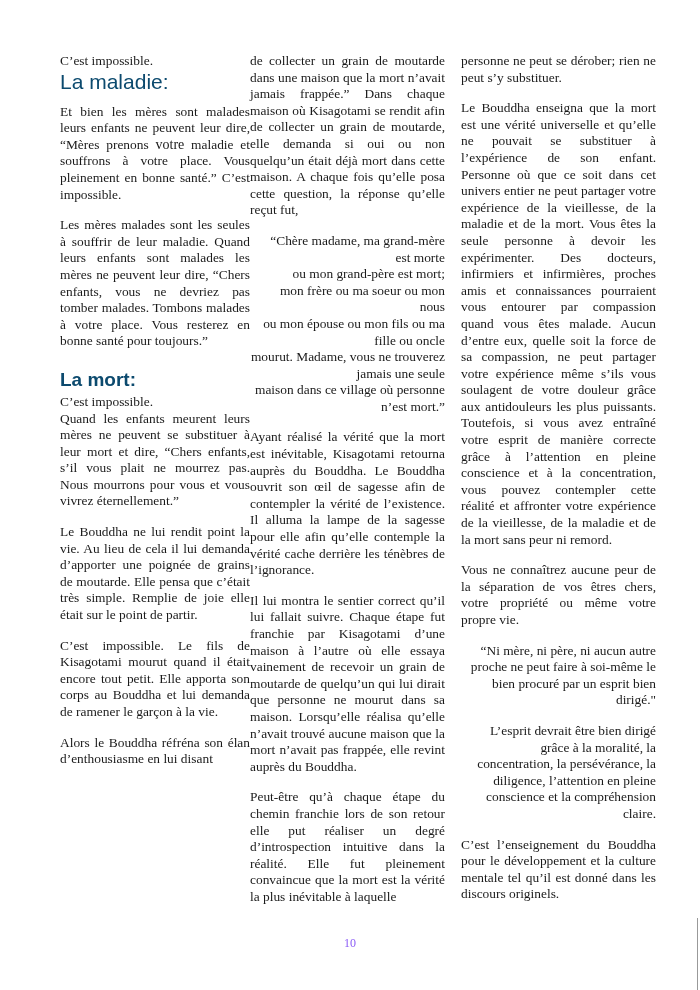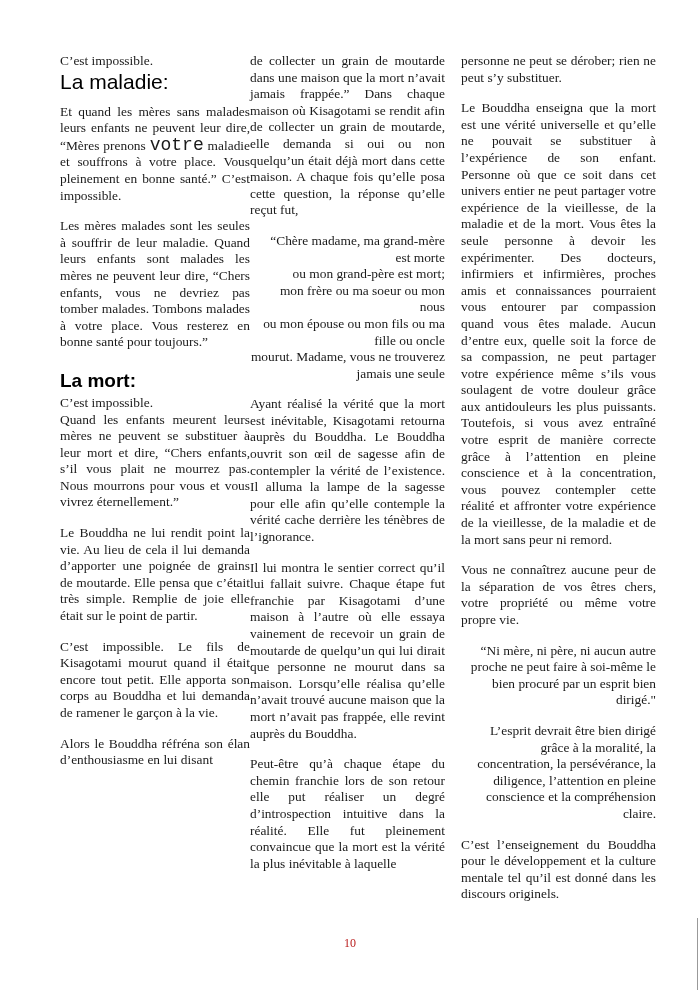--- a/index.html
+++ b/index.html
@@ -5,55 +5,56 @@
     html, body { margin: 0; padding: 0; background: #ffffff; }
     body { width: 700px; height: 990px; position: relative; overflow: hidden; }
     .page { position: absolute; left: 0; top: 0; width: 633px; height: 990px; background: #fff; }
     .col { position: absolute; top: 53px; font-family: "Liberation Serif", serif; font-size: 13.4px; line-height: 16.6px; color: #1a1a1a; text-align: justify; }
     .col p { margin: 0 0 14px 0; }
     .col p.tight { margin-bottom: 0; }
     .col p.left { text-align: right; }
     .col1 { left: 60px; width: 190px; }
     .col2 { left: 250px; width: 195px; }
     .col3 { left: 461px; width: 195px; }
-    h2 { font-family: "Liberation Sans", sans-serif; font-weight: normal; font-size: 21px; line-height: 24px; margin: 0 0 10px 0; color: #000000; }
+    h2 { font-family: "Liberation Sans", sans-serif; font-weight: normal; font-size: 21px; line-height: 24px; margin: 0 0 10px 0; color: #0c4a6e; }
     h2.bold { font-weight: bold; font-size: 19px; margin: 0 0 2px 0; }
-    .pg { position: absolute; left: 0; width: 700px; top: 936px; text-align: center; font-family: "Liberation Serif", serif; font-size: 12px; color: #b91c1c; }
+    .pg { position: absolute; left: 0; width: 700px; top: 936px; text-align: center; font-family: "Liberation Serif", serif; font-size: 12px; color: #8b5cf6; }
     .edge { position: absolute; left: 697px; top: 918px; width: 1px; height: 72px; background: #999; }
-    .hl { font-family: Liberation Mono, monospace; font-size: 18px; }
+    .hl { font-family: Liberation Serif, serif; font-size: 14px; }
   </style>
 </head>
 <body>
 
 <div class="page">
 
   <div class="col col1">
     <p class="tight">C’est impossible.</p>
     <h2>La maladie:</h2>
-    <p><span>Et quand les mères sans malades leurs enfants ne peuvent leur dire, “Mères prenons </span><span class="hl">votre</span><span> maladie et souffrons à votre place. Vous pleinement en bonne santé.” C’est impossible.</span></p>
+    <p><span>Et bien les mères sont malades leurs enfants ne peuvent leur dire, “Mères prenons </span><span class="hl">votre</span><span> maladie et souffrons à votre place. Vous pleinement en bonne santé.” C’est impossible.</span></p>
     <p style="margin-bottom:18px">Les mères malades sont les seules à souffrir de leur maladie. Quand leurs enfants sont malades les mères ne peuvent leur dire, “Chers enfants, vous ne devriez pas tomber malades. Tombons malades à votre place. Vous resterez en bonne santé pour toujours.”</p>
     <h2 class="bold">La mort:</h2>
     <p class="tight">C’est impossible.</p>
     <p>Quand les enfants meurent leurs mères ne peuvent se substituer à leur mort et dire, “Chers enfants, s’il vous plait ne mourrez pas. Nous mourrons pour vous et vous vivrez éternellement.”</p>
     <p>Le Bouddha ne lui rendit point la vie. Au lieu de cela il lui demanda d’apporter une poignée de grains de moutarde. Elle pensa que c’était très simple. Remplie de joie elle était sur le point de partir.</p>
     <p>C’est impossible. Le fils de Kisagotami mourut quand il était encore tout petit. Elle apporta son corps au Bouddha et lui demanda de ramener le garçon à la vie.</p>
     <p>Alors le Bouddha réfréna son élan d’enthousiasme en lui disant</p>
   </div>
 
   <div class="col col2">
     <p>de collecter un grain de moutarde dans une maison que la mort n’avait jamais frappée.” Dans chaque maison où Kisagotami se rendit afin de collecter un grain de moutarde, elle demanda si oui ou non quelqu’un était déjà mort dans cette maison. A chaque fois qu’elle posa cette question, la réponse qu’elle reçut fut,</p>
     <p class="left">
       <span>“Chère madame, ma grand-mère</span><br>
       <span>est morte</span><br>
       <span>ou mon grand-père est mort;</span><br>
       <span>mon frère ou ma soeur ou mon</span><br>
       <span>nous</span><br>
       <span>ou mon épouse ou mon fils ou ma</span><br>
       <span>fille ou oncle</span><br>
       <span>mourut. Madame, vous ne trouverez jamais une seule</span><br>
+      <span>maison dans ce village où personne n’est mort.”</span>
     </p>
     <p>Ayant réalisé la vérité que la mort est inévitable, Kisagotami retourna auprès du Bouddha. Le Bouddha ouvrit son œil de sagesse afin de contempler la vérité de l’existence. Il alluma la lampe de la sagesse pour elle afin qu’elle contemple la vérité cache derrière les ténèbres de l’ignorance.</p>
     <p>Il lui montra le sentier correct qu’il lui fallait suivre. Chaque étape fut franchie par Kisagotami d’une maison à l’autre où elle essaya vainement de recevoir un grain de moutarde de quelqu’un qui lui dirait que personne ne mourut dans sa maison. Lorsqu’elle réalisa qu’elle n’avait trouvé aucune maison que la mort n’avait pas frappée, elle revint auprès du Bouddha.</p>
     <p>Peut-être qu’à chaque étape du chemin franchie lors de son retour elle put réaliser un degré d’introspection intuitive dans la réalité. Elle fut pleinement convaincue que la mort est la vérité la plus inévitable à laquelle</p>
   </div>
 
   <div class="col col3">
     <p>personne ne peut se dérober; rien ne peut s’y substituer.</p>
     <p>Le Bouddha enseigna que la mort est une vérité universelle et qu’elle ne pouvait se substituer à l’expérience de son enfant. Personne où que ce soit dans cet univers entier ne peut partager votre expérience de la vieillesse, de la maladie et de la mort. Vous êtes la seule personne à devoir les expérimenter. Des docteurs, infirmiers et infirmières, proches amis et connaissances pourraient vous entourer par compassion quand vous êtes malade. Aucun d’entre eux, quelle soit la force de sa compassion, ne peut partager votre expérience même s’ils vous soulagent de votre douleur grâce aux antidouleurs les plus puissants. Toutefois, si vous avez entraîné votre esprit de manière correcte grâce à l’attention en pleine conscience et à la concentration, vous pouvez contempler cette réalité et affronter votre expérience de la vieillesse, de la maladie et de la mort sans peur ni remord.</p>
     <p>Vous ne connaîtrez aucune peur de la séparation de vos êtres chers, votre propriété ou même votre propre vie.</p>

